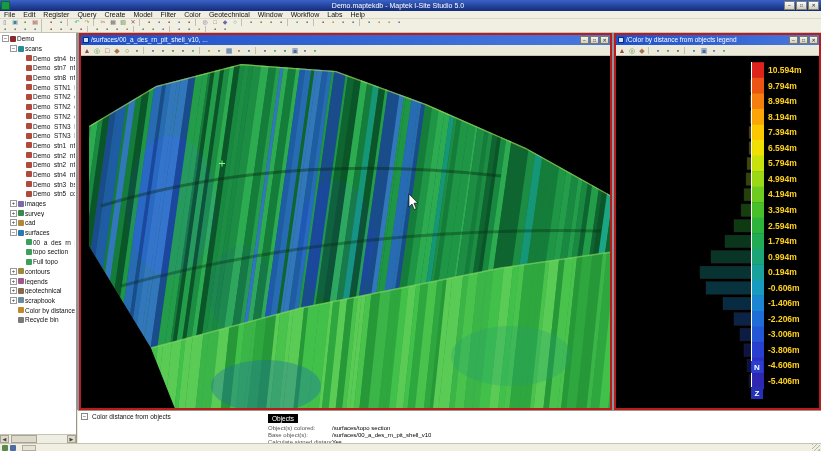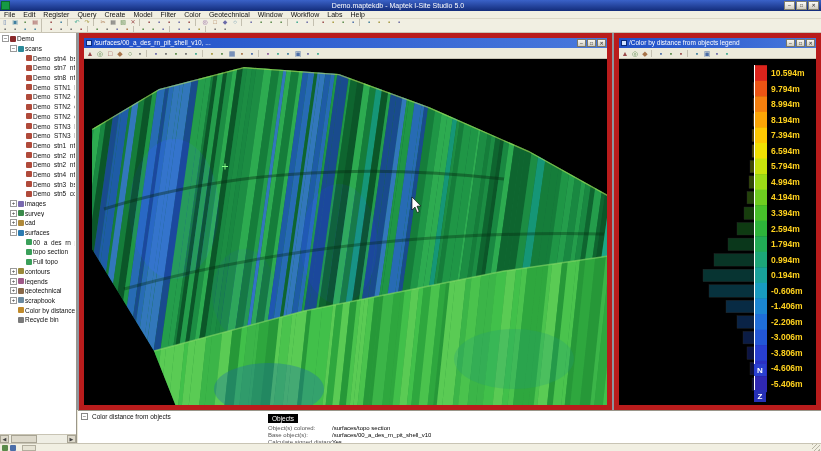--- a/index.html
+++ b/index.html
@@ -27,21 +27,21 @@
   .tree-row{display:flex;align-items:center;height:9.7px;white-space:nowrap}
   .tree-exp{width:7px;height:7px;border:1px solid #999;background:#fff;font-size:6px;line-height:5px;text-align:center;color:#333;flex:none}
   .tree-spacer{width:7px;height:7px;flex:none}
   .tree-icon{width:6px;height:6px;margin:0 1px;border-radius:1px;flex:none}
   .tree-label{font-size:6.5px;color:#111;overflow:hidden}
   .hscroll{position:absolute;left:0;bottom:0;width:76px;height:9px;background:#efeee4;border-top:1px solid #c8c4b4;display:flex;align-items:center}
   .scroll-btn{width:9px;height:8px;background:#ddd9cb;border:1px solid #a8a494;font-size:5px;line-height:6px;text-align:center;color:#444;flex:none}
   .scroll-thumb{width:26px;height:8px;background:#ddd9cb;border:1px solid #a8a494;margin-left:2px}
 
   .workspace{position:absolute;left:77px;top:33px;width:744px;height:377px;background:#8f959e}
-  .child{position:absolute;top:0;height:377px;border:5px solid #b91c1c;background:#0f172a}
+  .child{position:absolute;top:0;height:377px;border:2px solid #b91c1c;background:#0f172a}
   #viewport-window{left:2px;width:533px}
   #legend-window{left:537px;width:207px}
   .child-title{height:10px;background:linear-gradient(90deg,#2050c8,#4878dc);display:flex;align-items:center;color:#fff}
   .cw-icon{width:6px;height:6px;background:#cfe0ff;border:1px solid #0a2a7a;margin:0 2px;flex:none}
   .child-title .t{flex:1;font-size:6.5px;line-height:10px;white-space:nowrap;overflow:hidden}
   .cw-btns{display:flex;gap:1px;margin-right:1px}
   .cw-btn{width:9px;height:8px;background:linear-gradient(#f8f6f0,#d0ccc0);border:1px solid #7a7868;font-size:5px;line-height:6px;text-align:center;color:#222}
   .child-toolbar{height:11px;background:#eceadb;border-bottom:1px solid #c8c4b4;display:flex;align-items:center;padding-left:1px;overflow:hidden}
   .child-toolbar .tb-icon{width:10px;height:9px;font-size:7px;line-height:9px}
   .view3d{position:absolute;left:0;top:21px;right:0;bottom:0;background:#000;overflow:hidden}

